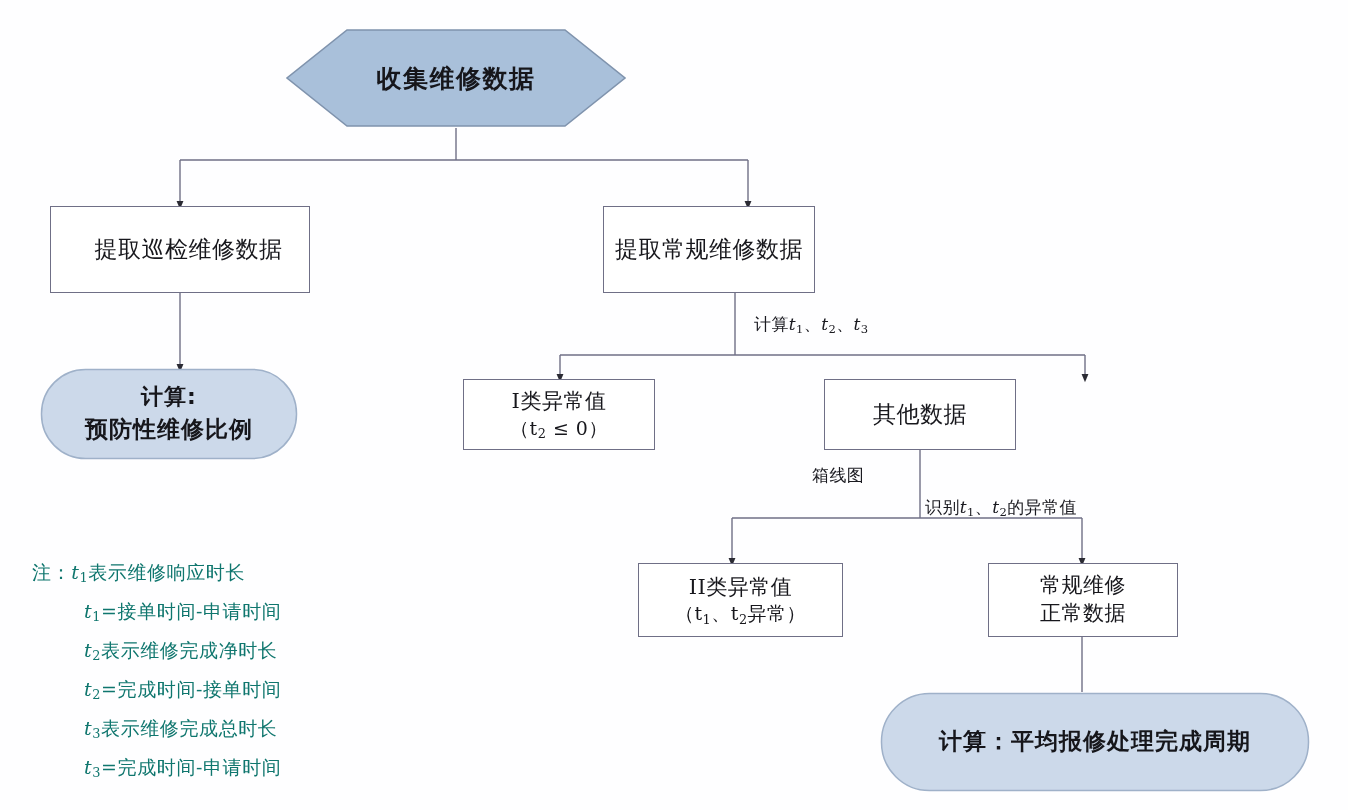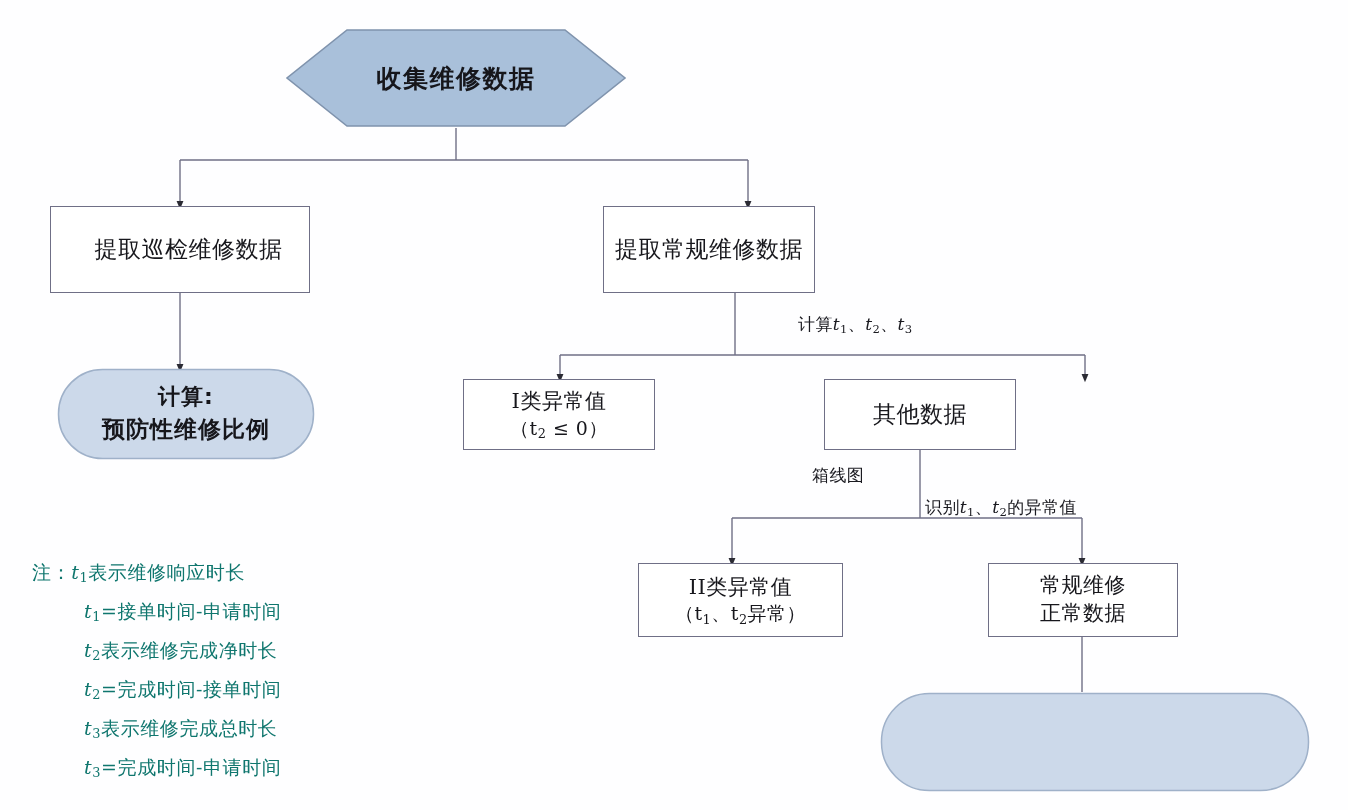--- a/index.html
+++ b/index.html
@@ -150,21 +150,21 @@
   </div>
 
   <div class="node rect" style="left:50px; top:206px; width:260px; height:87px;padding-left:17px;">
     <div class="l1">提取巡检维修数据</div>
   </div>
 
   <div class="node rect" style="left:603px; top:206px; width:212px; height:87px;">
     <div class="l1">提取常规维修数据</div>
   </div>
 
-  <div class="roundwrap" style="left:57px; top:368px; width:258px; height:92px;">
+  <div class="roundwrap" style="left:40px; top:368px; width:258px; height:92px;">
     <svg width="258" height="92" viewBox="0 0 258 92">
       <rect x="1.5" y="1.5" width="255" height="89" rx="44" ry="44" fill="#ccd9ea" stroke="#9fb1c9" stroke-width="1.5"></rect>
     </svg>
     <div class="roundlabel">
       <div style="font-size:22px;">计算:</div>
       <div style="font-size:23px;">预防性维修比例</div>
     </div>
   </div>
 
   <div class="node rect" style="left:463px; top:379px; width:192px; height:71px;">
@@ -184,24 +184,25 @@
   <div class="node rect" style="left:988px; top:563px; width:190px; height:74px;">
     <div class="l2">常规维修</div>
     <div class="l2">正常数据</div>
   </div>
 
   <div class="roundwrap" style="left:880px; top:692px; width:430px; height:100px;">
     <svg width="430" height="100" viewBox="0 0 430 100">
       <rect x="1.5" y="1.5" width="427" height="97" rx="48" ry="48" fill="#ccd9ea" stroke="#9fb1c9" stroke-width="1.5"></rect>
     </svg>
     <div class="roundlabel">
+      <div style="font-size:23px;">计算：平均报修处理完成周期</div>
     </div>
   </div>
 
-  <div class="edge-label" style="left:754px; top:313px;margin-left:44px;">计算<span class="ital">t</span><sub>1</sub>、<span class="ital">t</span><sub>2</sub>、<span class="ital">t</span><sub>3</sub></div>
+  <div class="edge-label" style="left:754px; top:313px;">计算<span class="ital">t</span><sub>1</sub>、<span class="ital">t</span><sub>2</sub>、<span class="ital">t</span><sub>3</sub></div>
 
   <div class="edge-label" style="left:812px; top:464px;">箱线图</div>
 
   <div class="edge-label" style="left:925px; top:464px;margin-top:32px;">识别<span class="ital">t</span><sub>1</sub>、<span class="ital">t</span><sub>2</sub>的异常值</div>
 
   <div class="note" style="left:32px; top:560px;">注：<span class="ital">t</span><sub>1</sub>表示维修响应时长</div>
   <div class="note note-indent" style="left:52px; top:599px;"><span class="ital">t</span><sub>1</sub>=接单时间-申请时间</div>
   <div class="note note-indent" style="left:52px; top:638px;"><span class="ital">t</span><sub>2</sub>表示维修完成净时长</div>
   <div class="note note-indent" style="left:52px; top:677px;"><span class="ital">t</span><sub>2</sub>=完成时间-接单时间</div>
   <div class="note note-indent" style="left:52px; top:716px;"><span class="ital">t</span><sub>3</sub>表示维修完成总时长</div>

